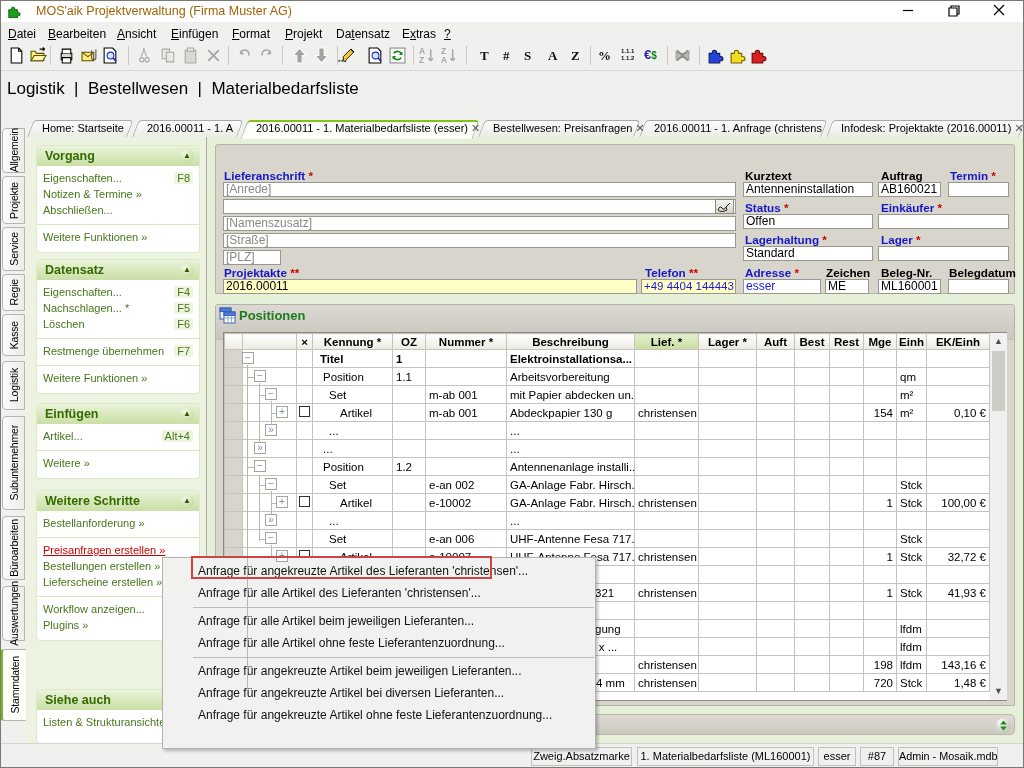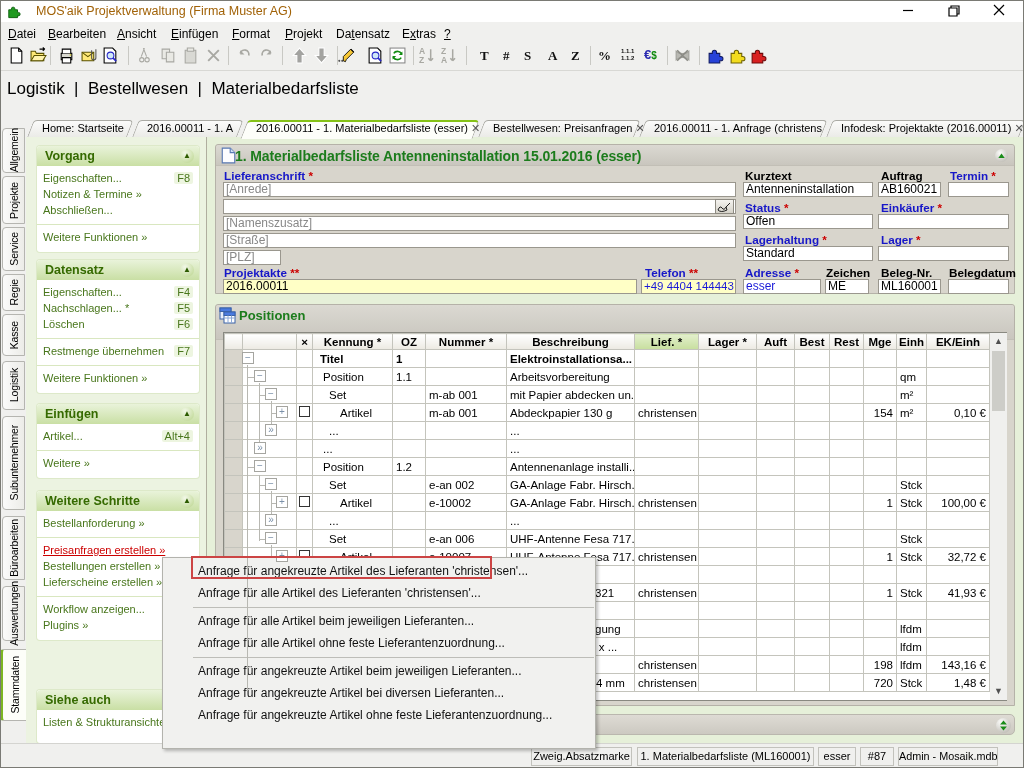--- a/index.html
+++ b/index.html
@@ -362,30 +362,20 @@
     </div>
   </div>
   <div class="panel" style="top:553px;height:53px;overflow:hidden">
     <div class="phead">Siehe auch<span class="cbtn">▲</span></div>
     <div style="padding:5px 0 6px">
       <div class="pitem">Listen &amp; Strukturansichten</div>
     </div>
   </div>
 </div>
 <div id="formpanel">
-  <div id="formhead">
-    <svg class="abs" style="left:5px;top:2px" width="15" height="17" viewBox="0 0 13 15">
-        <path d="M1 1 h7 l4 4 v9 h-11 z" fill="#fdfdff" stroke="#5a7ab4"></path>
-        <path d="M8 1 v4 h4" fill="#cfe0f4" stroke="#5a7ab4"></path>
-      </svg>
-    <span class="t">1. Materialbedarfsliste Antenneninstallation 15.01.2016 (esser)</span>
-    <span style="position:absolute;right:6px;top:4px;width:13px;height:13px;border-radius:50%;background:radial-gradient(circle at 5px 4px,#fbfbf9,#b3b0a8)"><svg width="13" height="13" viewBox="0 0 13 13">
-          <path d="M6.5 3.5 l3.2 4.5 h-6.4 z" fill="#1a8c1a"></path>
-        </svg></span>
-  </div>
 
   <div class="flabel" style="left:8px;top:24px">Lieferanschrift <b class="st">*</b></div>
   <div class="ffield ph" style="left:7px;top:37px;width:513px;height:15px">[Anrede]</div>
   <div class="ffield" style="left:7px;top:54px;width:513px;height:15px"></div>
   <div class="abs" style="left:499px;top:54px;width:19px;height:15px;background:linear-gradient(#f4f3ef,#d6d3ca);border:1px solid #8e8b82"><svg width="17" height="13" viewBox="0 0 17 13">
         <path d="M2 9 q2 -5 4 -2 t4 -1 l4 -4 m-4 4 l1 3 q-6 3 -9 0" fill="none" stroke="#222" stroke-width="1"></path>
       </svg></div>
   <div class="ffield ph" style="left:7px;top:71px;width:513px;height:15px">[Namenszusatz]</div>
   <div class="ffield ph" style="left:7px;top:88px;width:513px;height:15px">[Straße]</div>
   <div class="ffield ph" style="left:7px;top:105px;width:58px;height:15px">[PLZ]</div>

